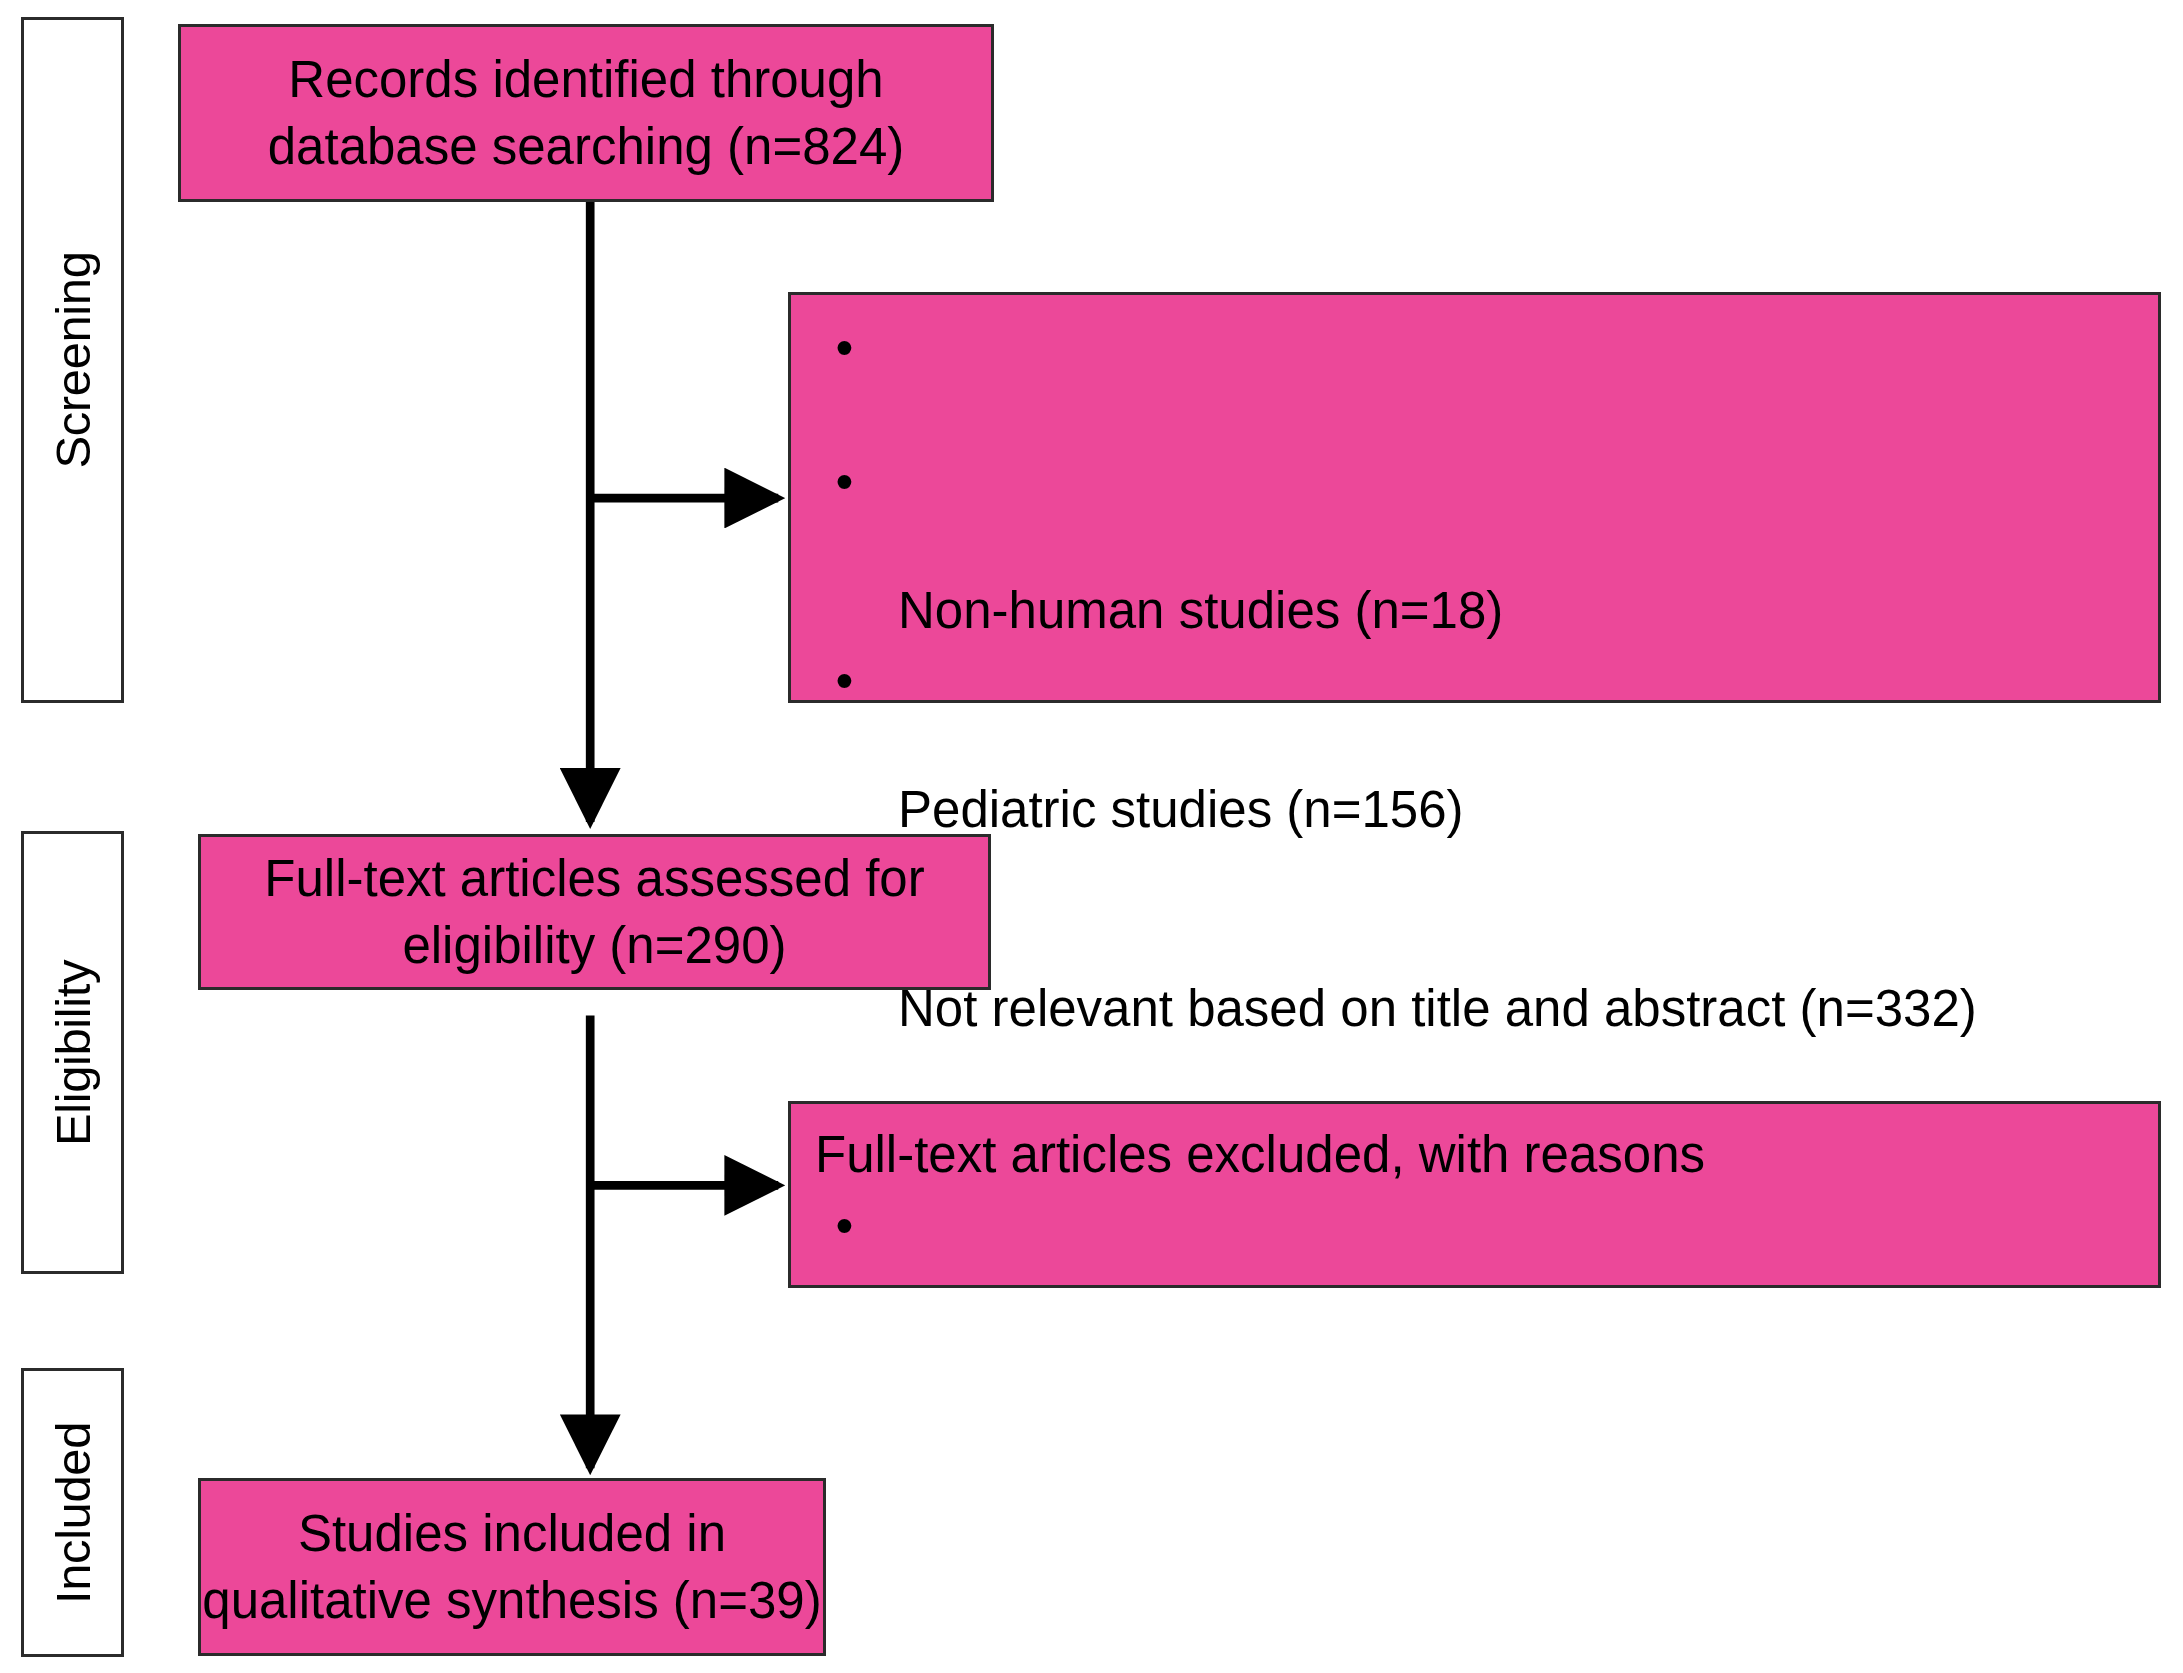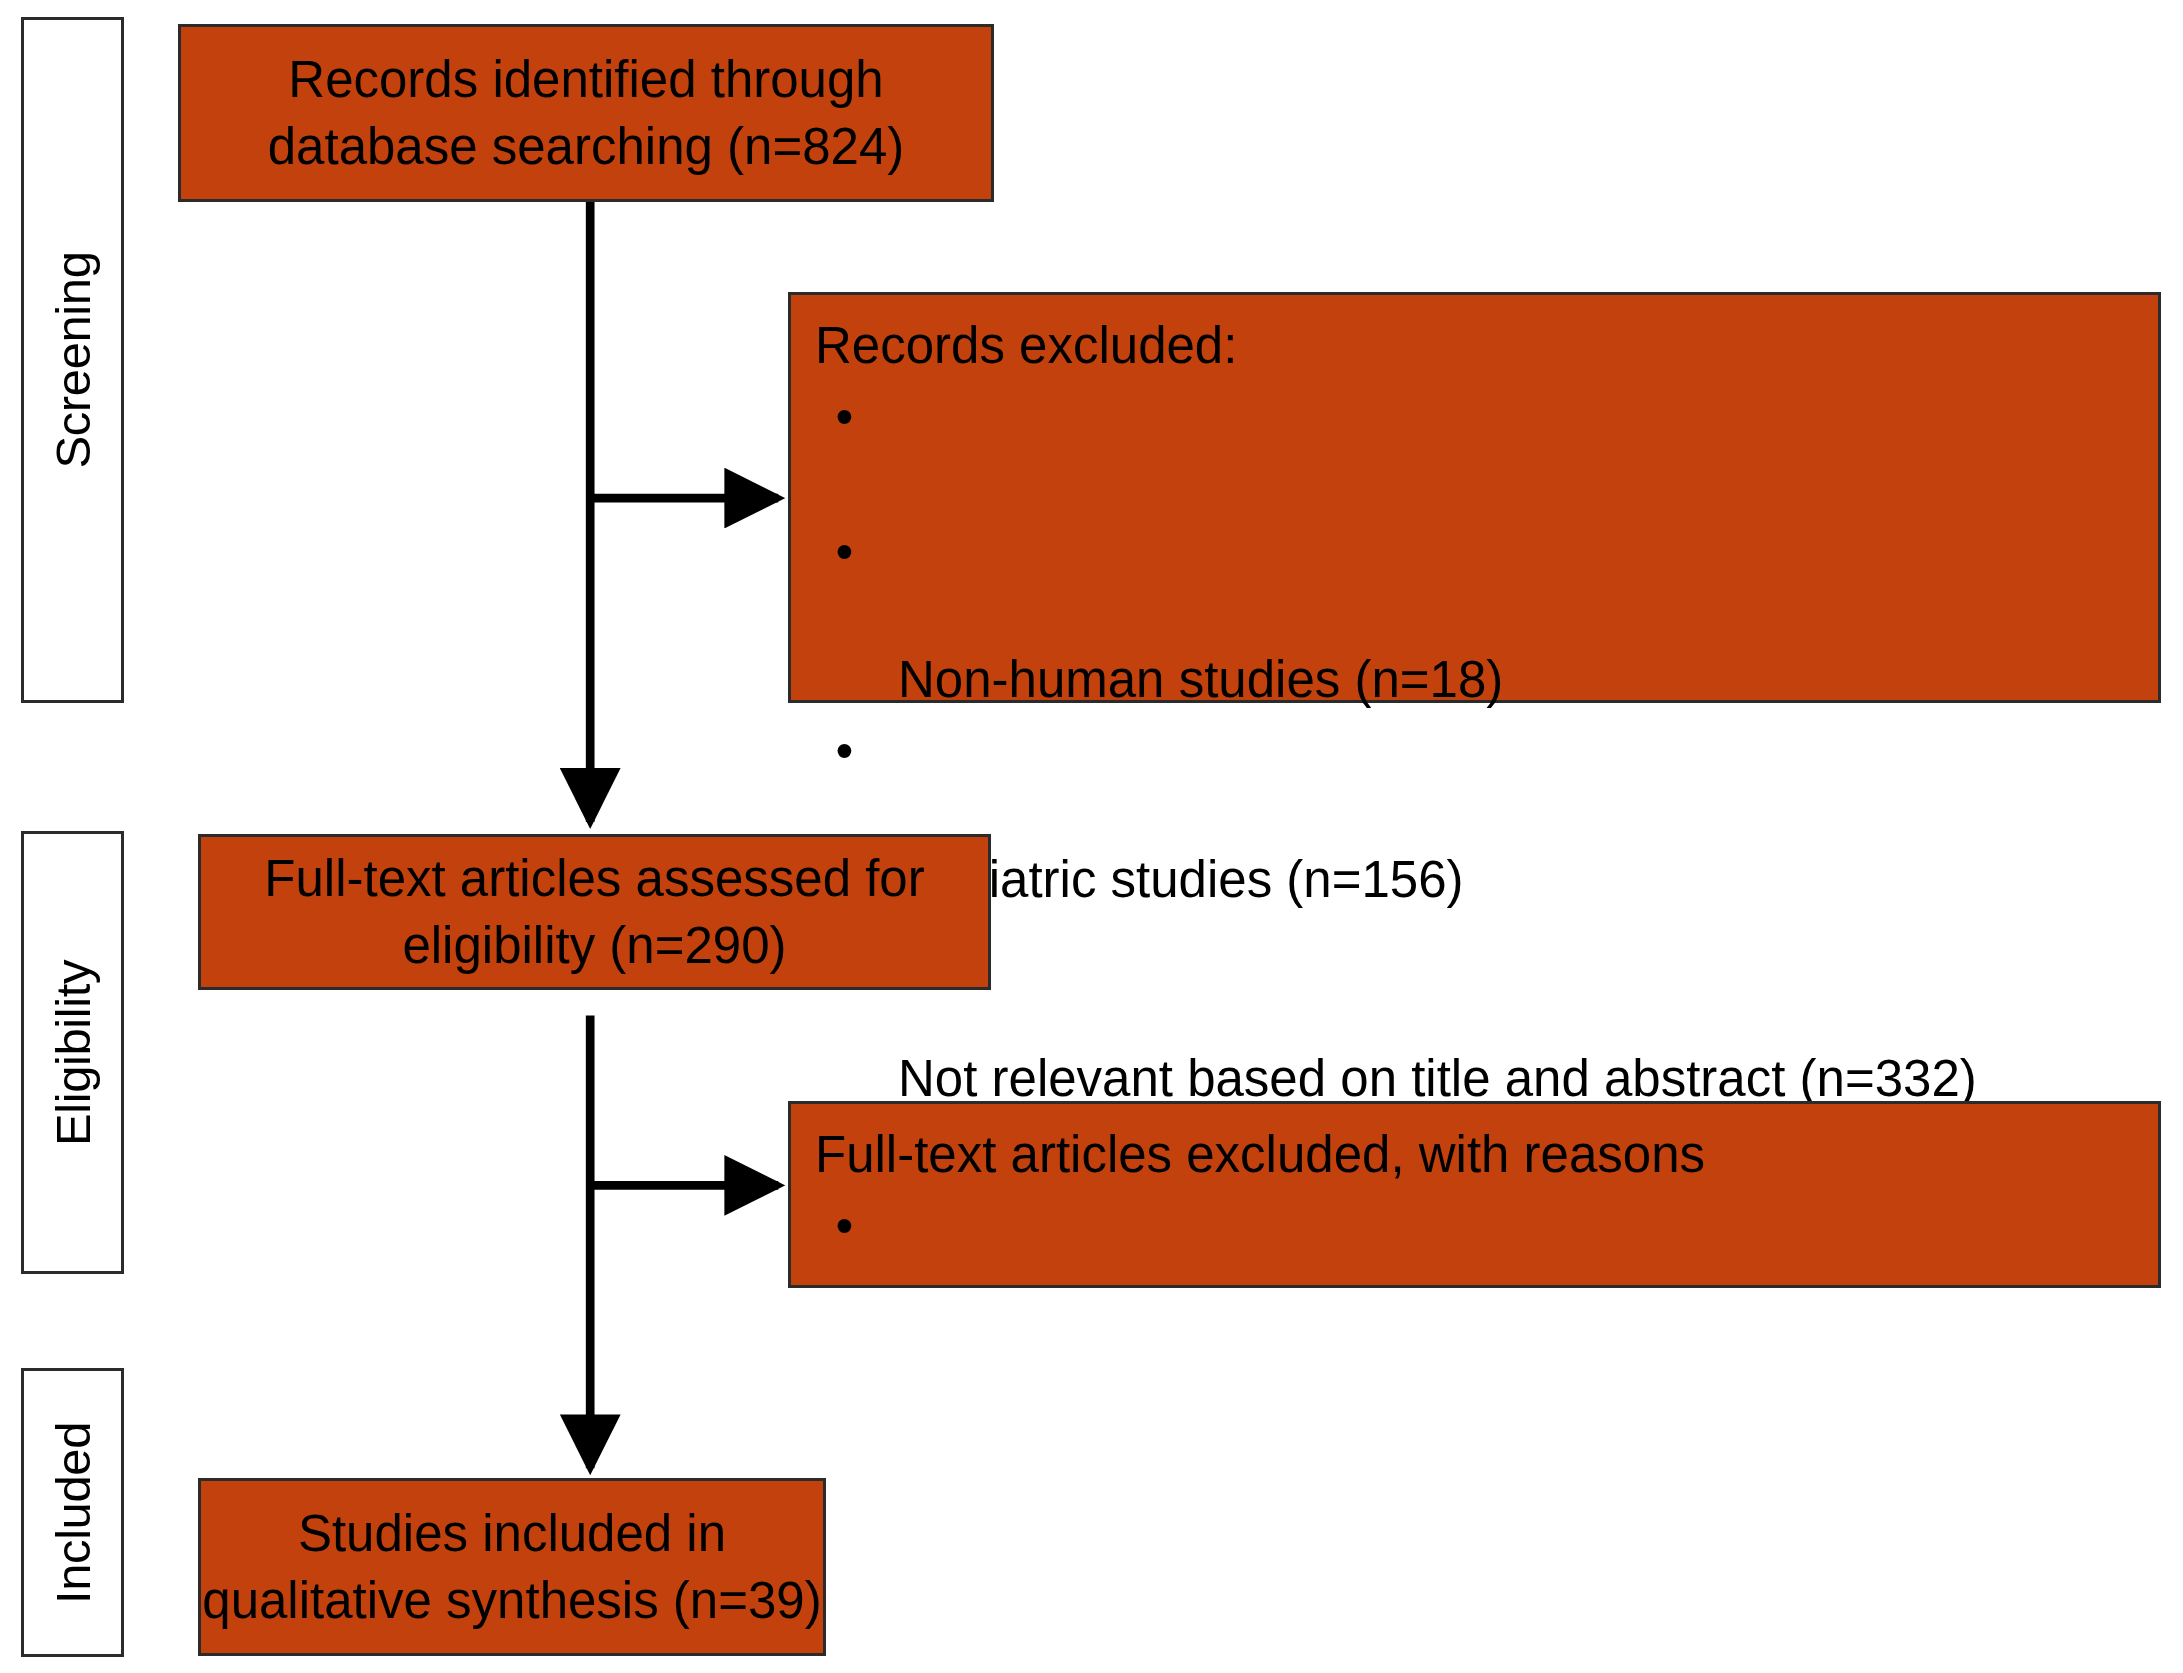--- a/index.html
+++ b/index.html
@@ -31,21 +31,21 @@
     white-space: nowrap;
     font-size: 49px;
     color: #000000;
     letter-spacing: -0.4px;
   }
 
   
   .flow-box {
     position: absolute;
     border: 3.2px solid #2b2b2b;
-    background: #c2410c;
+    background: #ec4899;
     box-sizing: border-box;
     color: #000000;
   }
   .flow-box.centered {
     display: flex;
     align-items: center;
     justify-content: center;
     text-align: center;
   }
   .box-text {
@@ -127,21 +127,20 @@
   <div class="stage-box" style="left:21.3px; top:1368px; width:103px; height:289px;">
     <span class="stage-label">Included</span>
   </div>
 
   <div class="flow-box centered" style="left:178px; top:24px; width:816px; height:178px;">
     <span class="box-text">Records identified through
 database searching (n=824)</span>
   </div>
 
   <div class="flow-box excl-box" style="left:788px; top:292px; width:1373px; height:411px;">
-    <div class="excl-title">Records excluded:</div>
     <ul class="excl-list">
       <li>
         <span class="bullet">•</span>
       </li>
       <li>
         <span class="bullet">•</span>
         <span>Non-human studies (n=18)</span>
       </li>
       <li>
         <span class="bullet">•</span>

